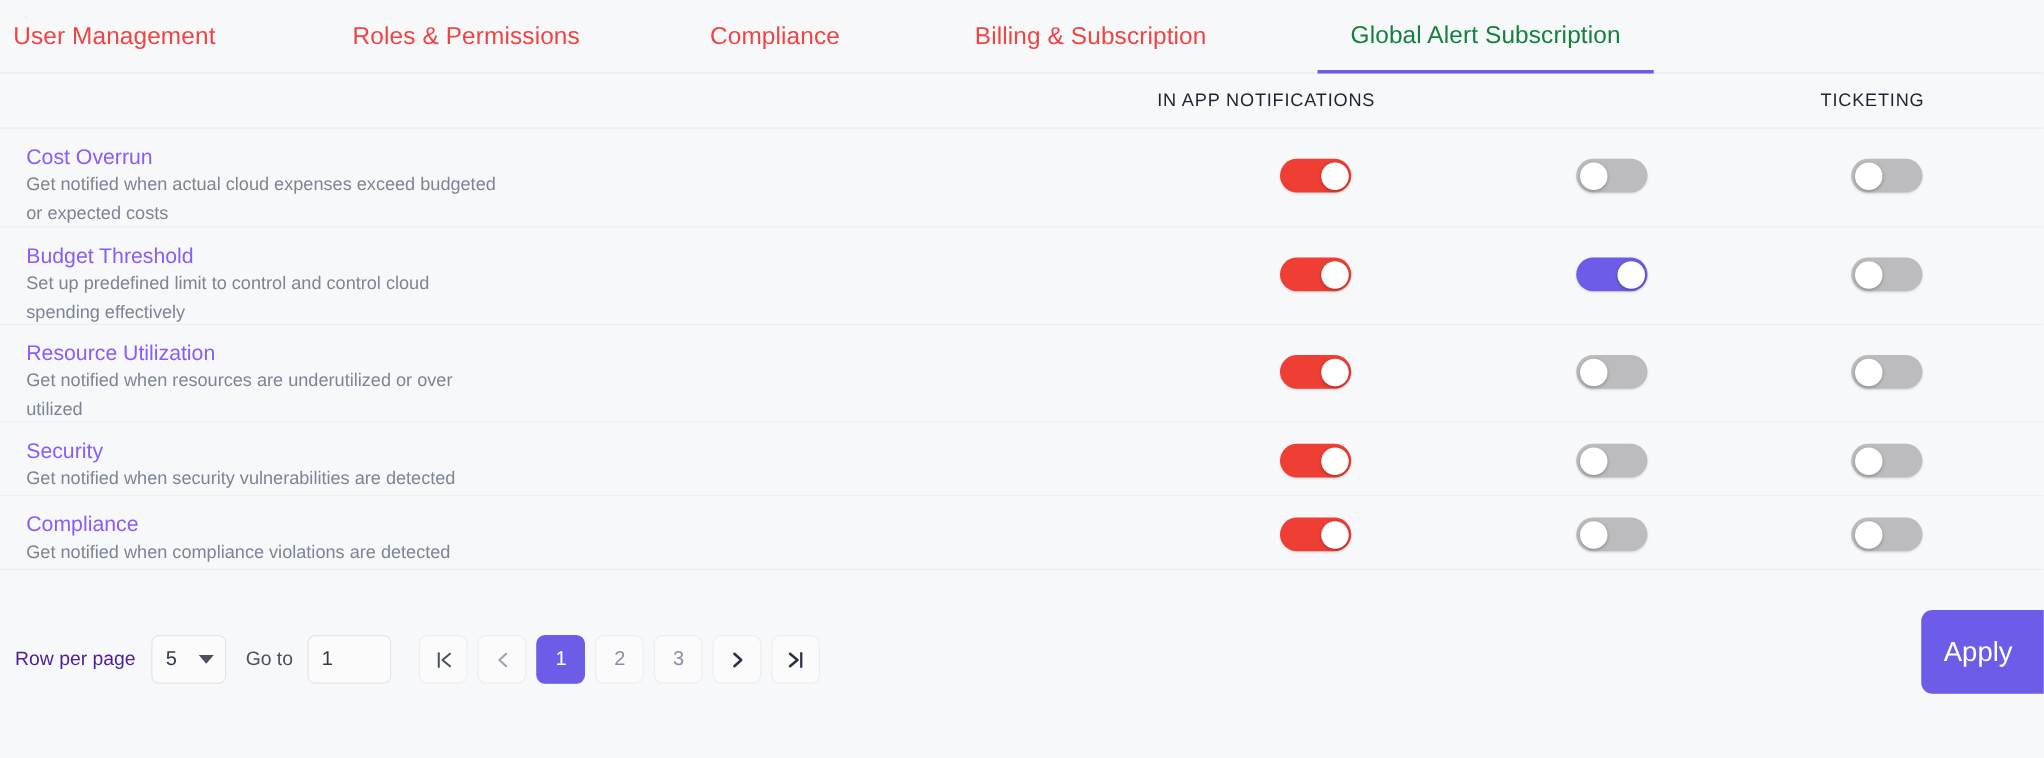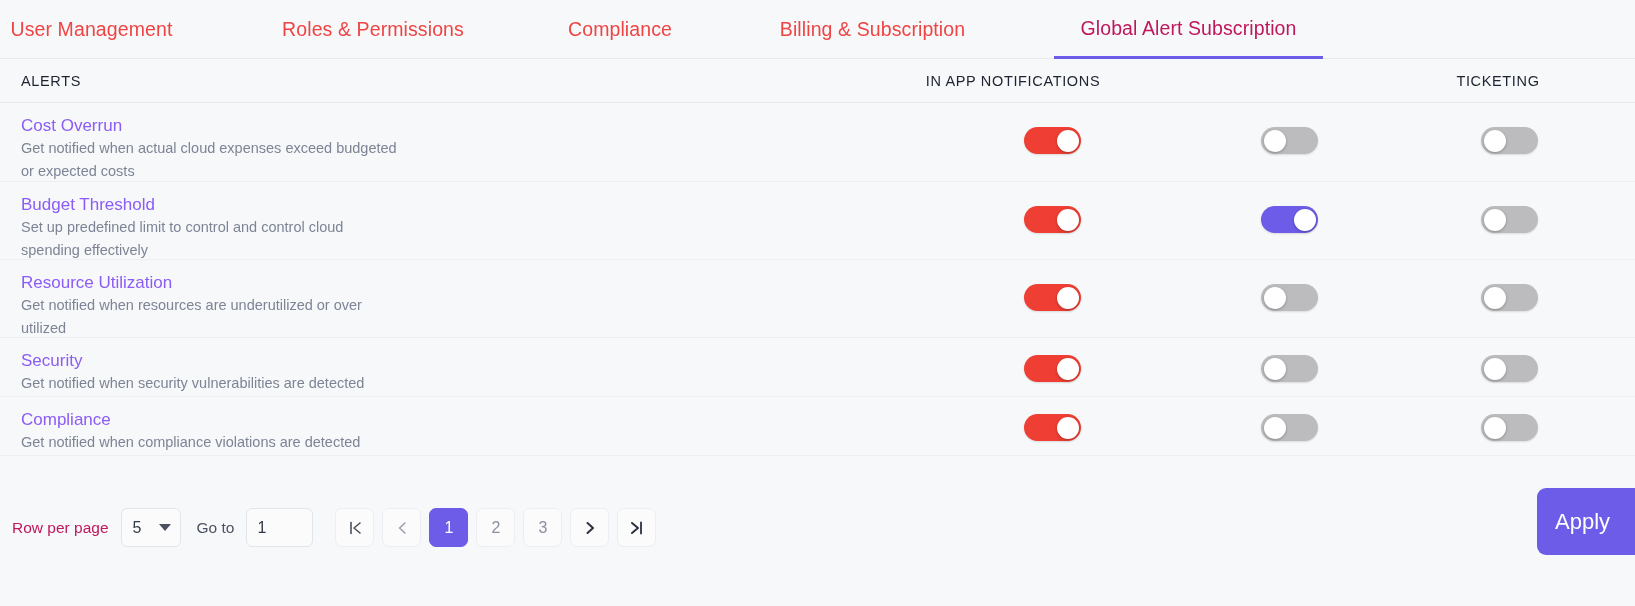--- a/index.html
+++ b/index.html
@@ -34,21 +34,21 @@
     display: flex;
     align-items: center;
     justify-content: center;
     font-size: 19.5px;
     color: #ef4444;
     letter-spacing: 0.1px;
     white-space: nowrap;
     cursor: pointer;
   }
   .tab.active {
-    color: #be185d;
+    color: #15803d;
     border-bottom: 3.5px solid #6c5ce7;
   }
 
   
   .thead {
     position: relative;
     height: 44px;
     background: #f7f8fa;
     border-bottom: 1px solid #e7e9ee;
   }
@@ -138,21 +138,21 @@
   .pager {
     position: absolute;
     left: 12px;
     top: 28px;
     display: flex;
     align-items: center;
     gap: 0;
   }
   .pager-label {
     font-size: 15.5px;
-    color: #be185d;
+    color: #4c1d95;
     margin-right: 12px;
     white-space: nowrap;
   }
   .rows-select {
     width: 60px;
     height: 39px;
     border: 1px solid #e2e5ea;
     border-radius: 6px;
     background: #fbfbfc;
     display: flex;
@@ -239,21 +239,20 @@
 
   <div class="tabbar" id="tabbar">
       <div class="tab" style="left: 0px; width: 183px;">User Management</div>
       <div class="tab" style="left: 261px; width: 224px;">Roles &amp; Permissions</div>
       <div class="tab" style="left: 553px; width: 134px;">Compliance</div>
       <div class="tab" style="left: 762px; width: 221px;">Billing &amp; Subscription</div>
       <div class="tab active" style="left: 1054px; width: 269px;">Global Alert Subscription</div>
     </div>
 
   <div class="thead" id="thead">
-      <div class="th" style="left: 21px; width: 300px;">ALERTS</div>
       <div class="th center" style="left: 927px; width: 172px;">IN APP NOTIFICATIONS</div>
       <div class="th center" style="left: 1408px; width: 180px;">TICKETING</div>
     </div>
 
   <div class="rows" id="rows">
       <div class="row" style="height: 79px;">
         <div class="row-label">
           <div class="alert-title">Cost Overrun</div>
           <div class="alert-desc">Get notified when actual cloud expenses exceed budgeted or expected costs</div>
         </div>

